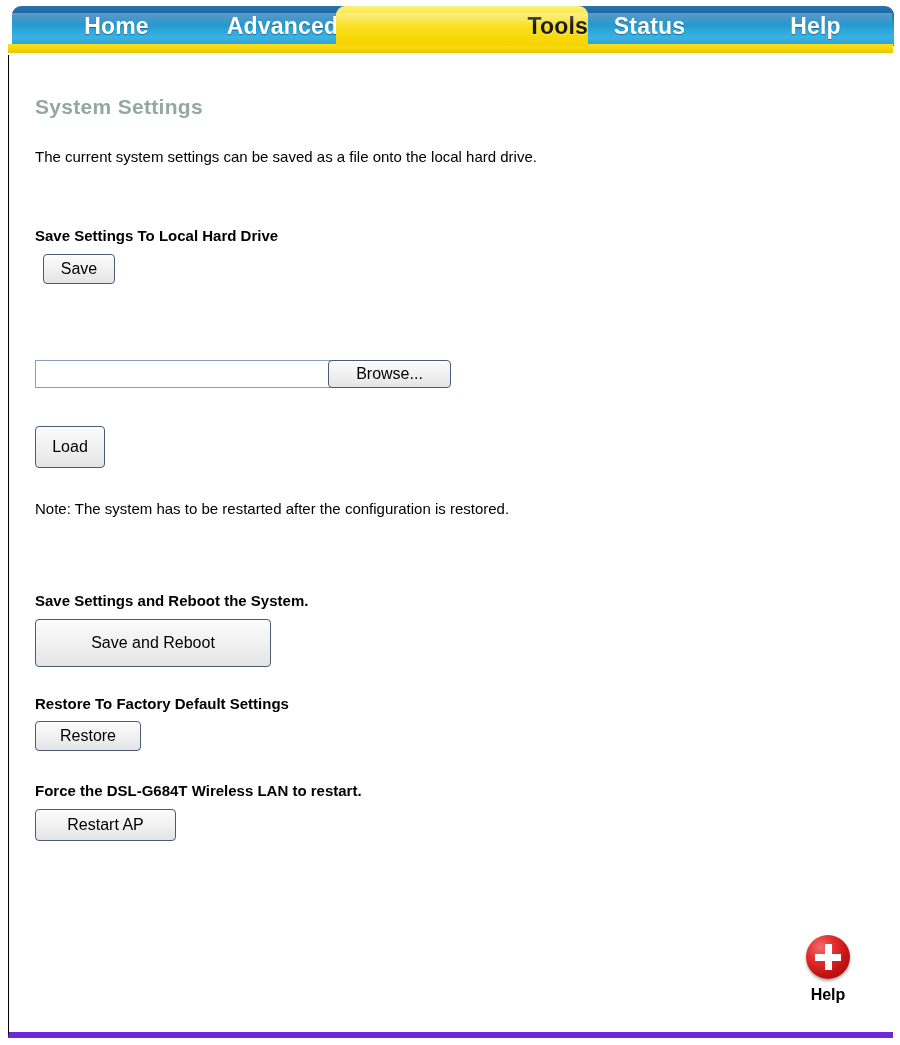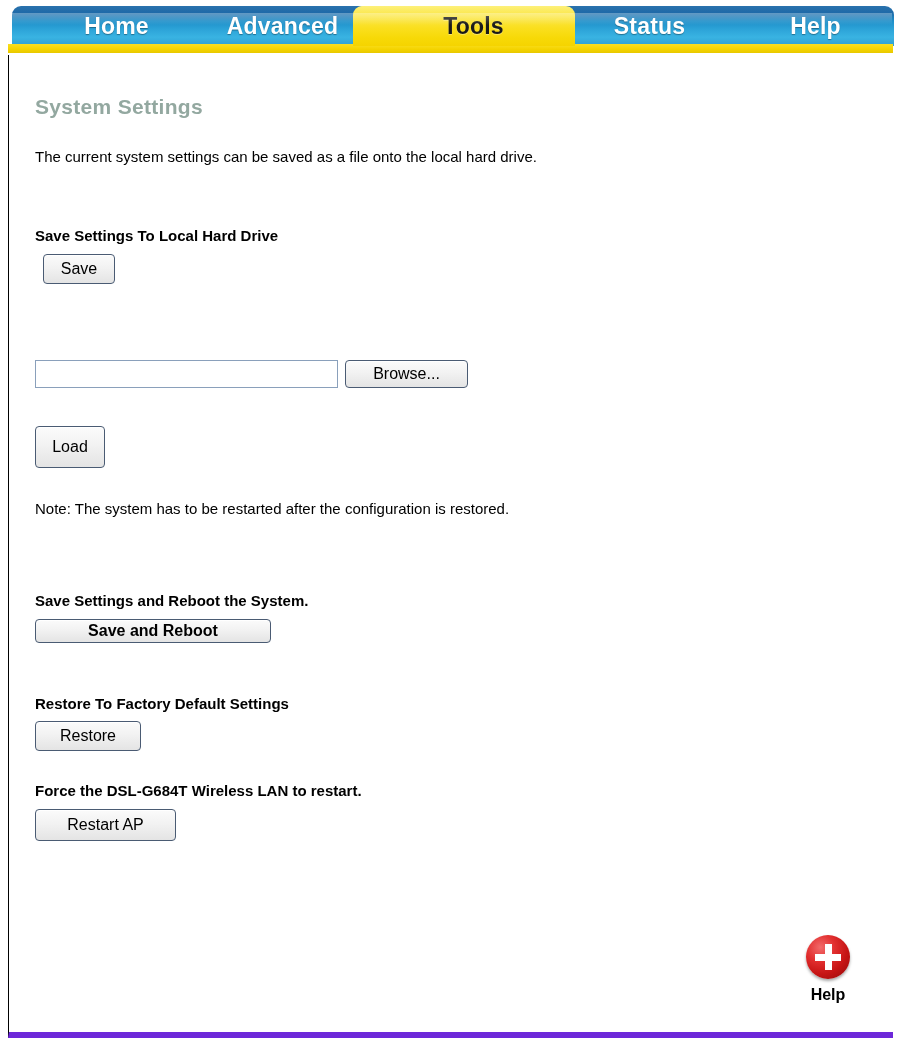--- a/index.html
+++ b/index.html
@@ -75,21 +75,21 @@
         #fadf1e 55%,
         #f7d907 80%,
         #f5d400 100%);
     color: #1a1a1a;
     text-shadow: 0 1px 0 rgba(255,255,255,0.35);
     z-index: 5;
   }
 
   .tab-home    { left: 12px;  width: 190px; }
   .tab-adv     { left: 178px; width: 190px; }
-  .tab-tools   { left: 353px; width: 222px; }
+  .tab-tools   { left: 336px; width: 252px; text-align: right; }
   .tab-status  { left: 536px; width: 208px; }
   .tab-help    { left: 718px; width: 176px; }
 
   .tab-help { border-radius: 9px 9px 0 0; }
 
   .yellow-bar {
     position: absolute;
     left: 8px;
     top: 44px;
     width: 885px;
@@ -186,26 +186,26 @@
 
   .btn-save {
     left: 26px; top: 199px;
     width: 72px; height: 30px; margin-left: 8px;
   }
   .btn-load {
     left: 26px; top: 371px;
     width: 70px; height: 42px;
   }
   .btn-browse {
-    left: 336px; top: 305px;
+    left: 319px; top: 305px;
     width: 123px; height: 28px;
   }
   .btn-reboot {
     left: 26px; top: 564px;
-    width: 236px; height: 24px; font-weight: bold;
+    width: 236px; height: 48px;
   }
   .btn-restore {
     left: 26px; top: 666px;
     width: 106px; height: 30px;
   }
   .btn-restart {
     left: 26px; top: 754px;
     width: 141px; height: 32px;
   }
 

